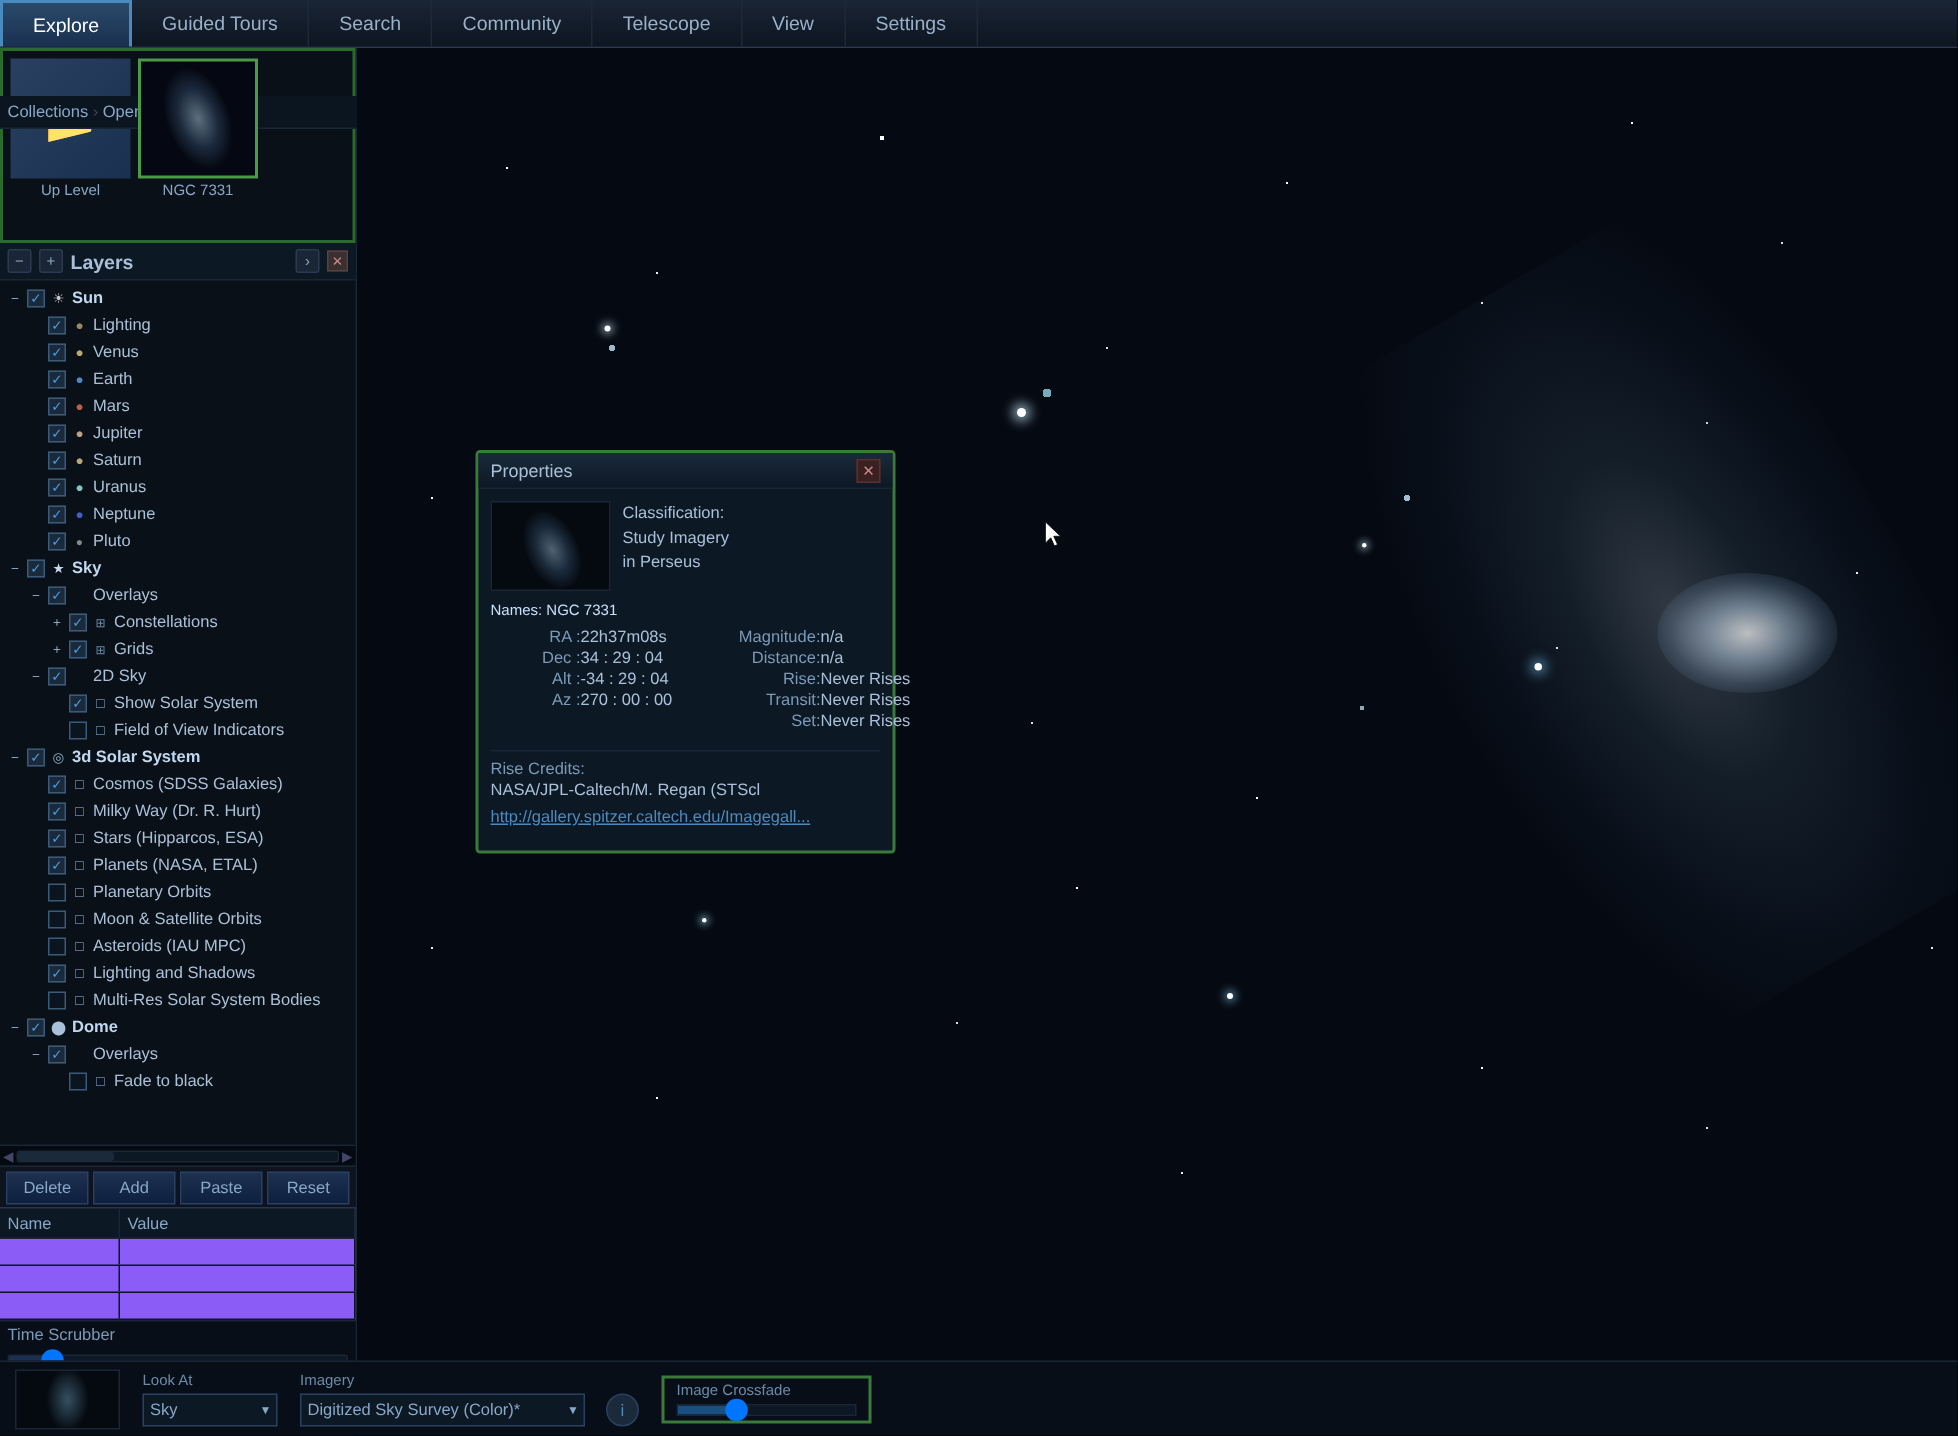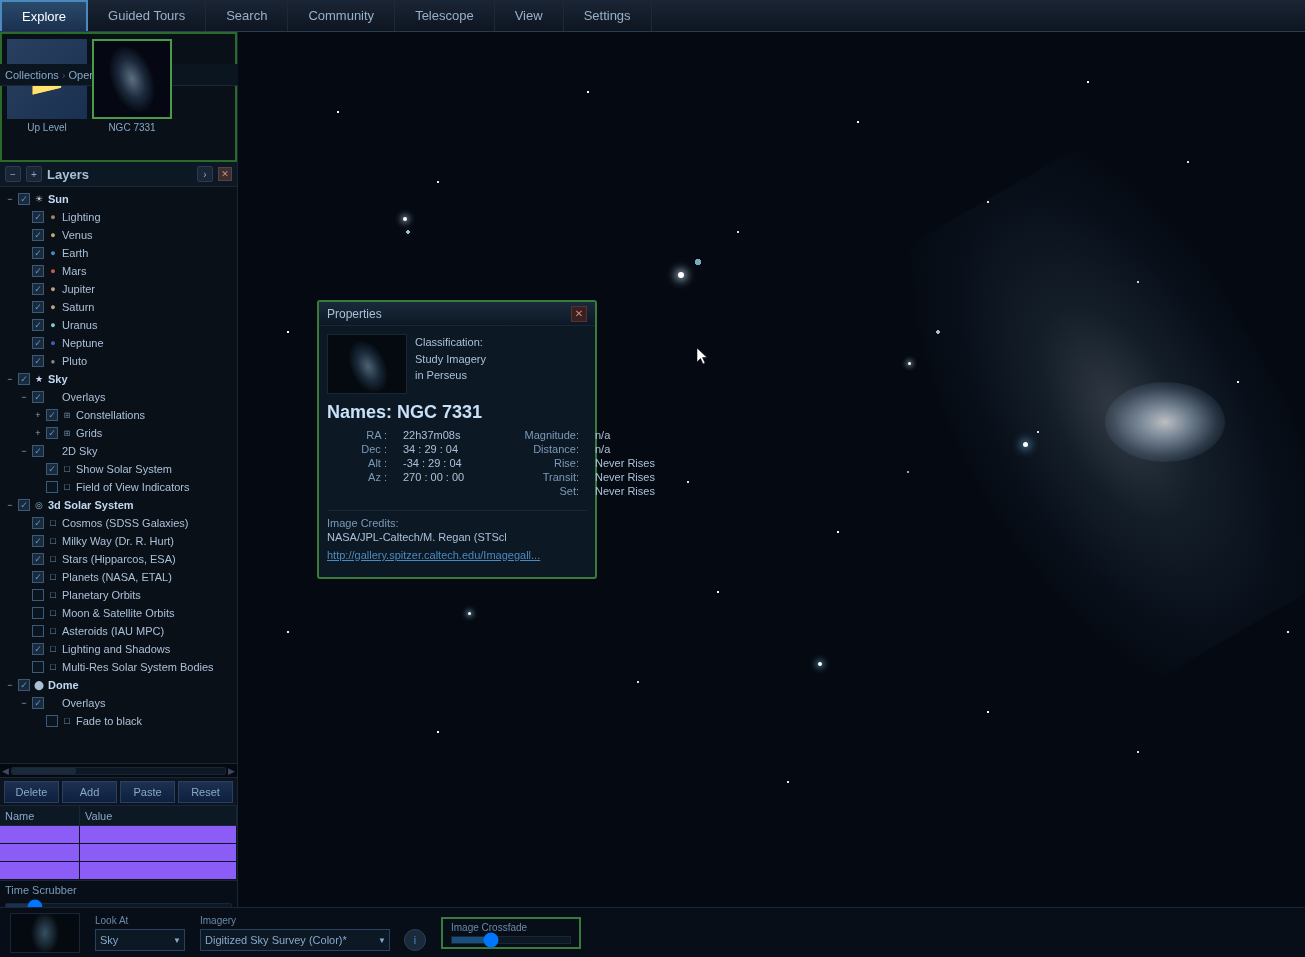--- a/index.html
+++ b/index.html
@@ -669,30 +669,30 @@
       transform: rotate(-25deg);
     }
 
     #dialog-classification {
       font-size: 11px;
       color: #aac0d8;
       line-height: 1.5;
     }
 
     #dialog-name {
-      font-size: 18px;
+      font-size: 10px;
       color: #c8e0f8;
-      font-weight: bold;
+      font-weight: normal;
       margin-bottom: 6px;
     }
 
     .dialog-grid {
       display: grid;
       grid-template-columns: 60px 90px 70px 60px;
-      gap: 2px 16px;
+      gap: 2px 0;
       margin-bottom: 13px;
     }
 
     .dg-label {
       font-size: 11px;
       color: #7a9ab8;
       text-align: right;
     }
 
     .dg-value {
@@ -1158,21 +1158,21 @@
       <span class="dg-value">Never Rises</span>
 
       <span class="dg-label"></span>
       <span class="dg-value"></span>
       <span class="dg-label">Set:</span>
       <span class="dg-value">Never Rises</span>
     </div>
 
     <div class="dialog-divider"></div>
 
-    <div id="image-credits-label">Image Credits:</div>
+    <div id="image-credits-label">Rise Credits:</div>
     <div id="image-credits-value">NASA/JPL-Caltech/M. Regan (STScl</div>
 
     <div id="dialog-link">http://gallery.spitzer.caltech.edu/Imagegall...</div>
 
   </div>
 </div>
 
 <div id="status-bar">
   <div class="status-thumb" style="background: radial-gradient(ellipse 20px 30px at 50% 50%, rgba(100,150,180,0.5) 0%, transparent 70%), #050a10;"></div>
 

